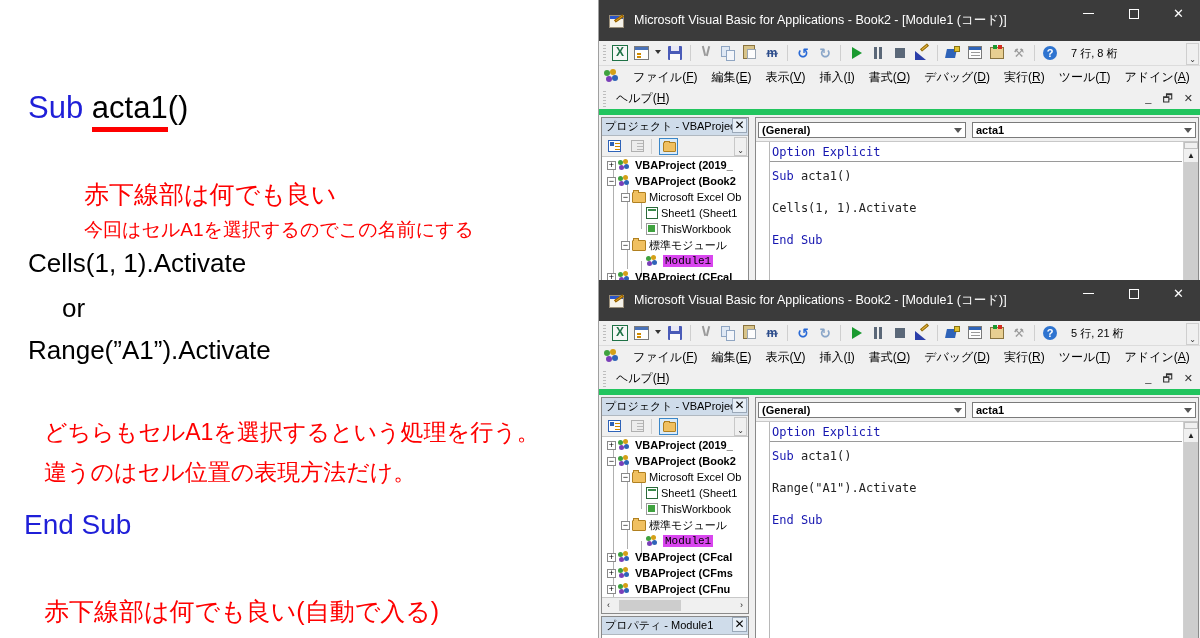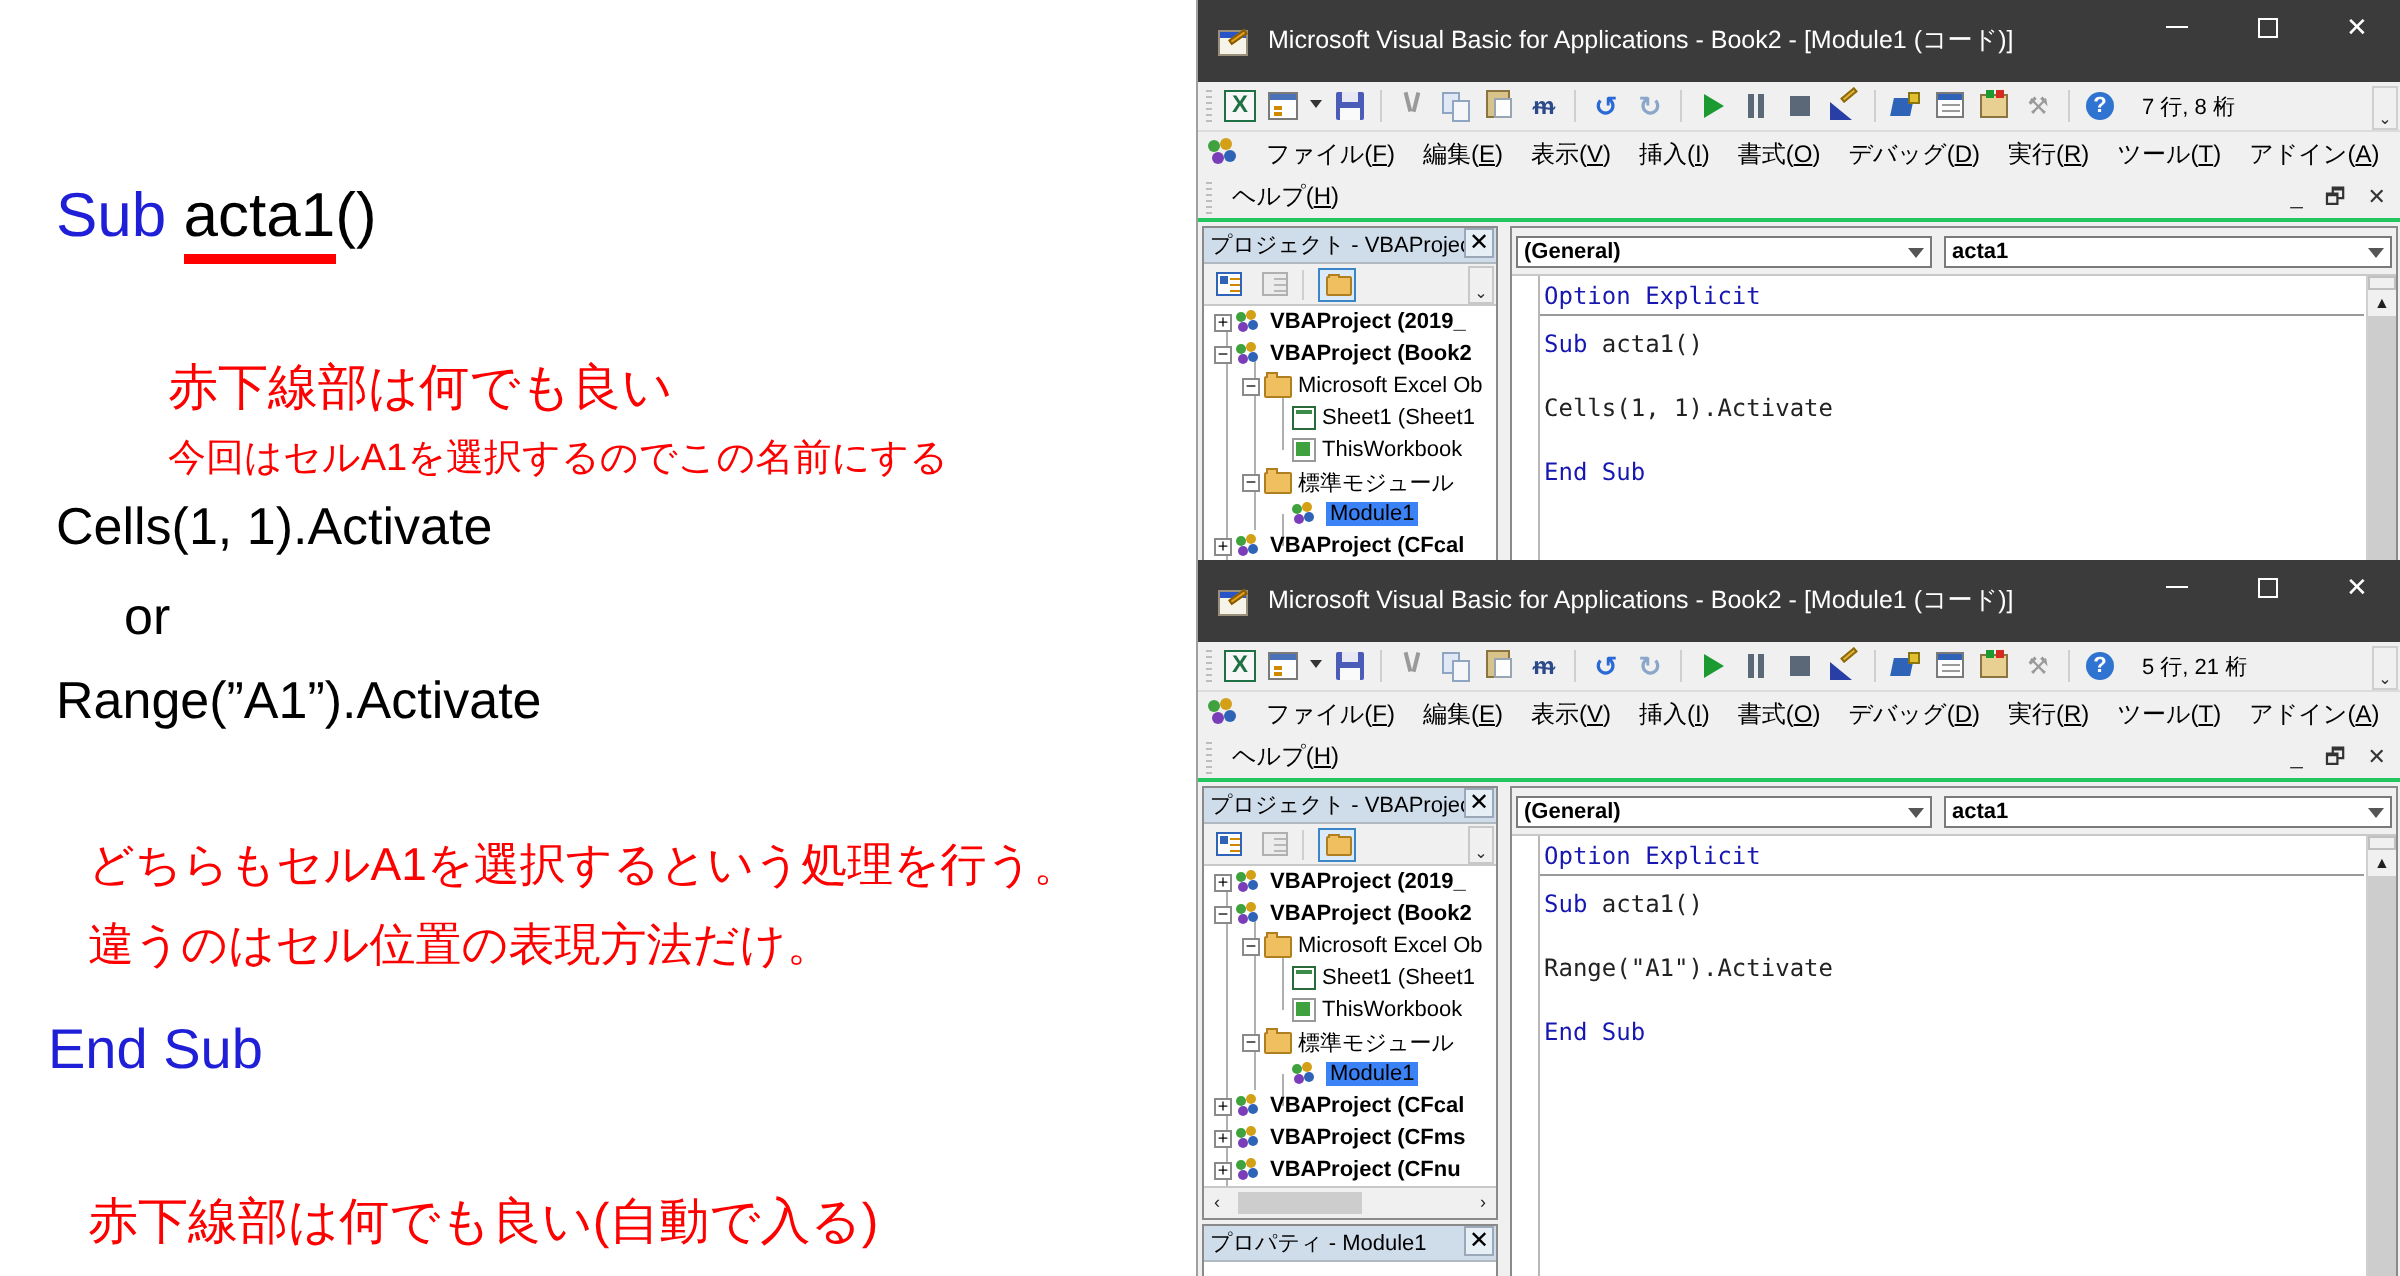--- a/index.html
+++ b/index.html
@@ -114,21 +114,21 @@
   .menubar{height:22px;background:#f0f0f0;display:flex;align-items:center;position:relative;}
   .m-icon{width:18px;height:16px;margin-left:5px;margin-right:4px;position:relative;flex:none;}
   .m-icon i{position:absolute;width:6px;height:6px;border-radius:50%;}
   .m-icon .a{left:0;top:1px;background:#3fa23f;}
   .m-icon .b{left:6px;top:0px;background:#d4a017;}
   .m-icon .c{left:2px;top:7px;background:#7a3fb8;}
   .m-icon .d{left:8px;top:6px;background:#2f63b8;}
   .mi{font-size:12px;color:#000;padding:2px 7px;white-space:nowrap;}
   .mi u{text-decoration:underline;}
   .menubar2{height:21px;background:#f0f0f0;display:flex;align-items:center;position:relative;
-            border-bottom:2px solid #22c55e;}
+            border-bottom:6px solid #22c55e;}
   .mdi-btns{position:absolute;right:4px;top:2px;font-size:11px;color:#333;letter-spacing:4px;}
 
   
   .workspace{position:relative;background:#f0f0f0;}
   .w1 .workspace{height:187px;}
   .w2 .workspace{height:265px;}
 
   
   .proj{position:absolute;left:2px;top:2px;width:148px;bottom:0;background:#f0f0f0;
         border:1px solid #8a8a8a;box-sizing:border-box;display:flex;flex-direction:column;}
@@ -164,21 +164,21 @@
   .ic-vbaproj .d{left:6px;top:5px;background:#2f63b8;}
   .ic-folder{width:14px;height:11px;background:#f0c060;border:1px solid #b08020;box-sizing:border-box;
              border-radius:1px;flex:none;margin-right:3px;position:relative;}
   .ic-folder:before{content:"";position:absolute;left:0;top:-3px;width:6px;height:3px;background:#f0c060;
              border:1px solid #b08020;border-bottom:none;box-sizing:border-box;}
   .ic-sheet{width:12px;height:12px;background:#fff;border:1px solid #2a6a3a;box-sizing:border-box;flex:none;margin-right:3px;position:relative;}
   .ic-sheet:before{content:"";position:absolute;left:1px;top:1px;right:1px;height:2px;background:#3a8a4a;}
   .ic-book{width:12px;height:12px;position:relative;flex:none;margin-right:3px;background:#fff;border:1px solid #9a9a9a;box-sizing:border-box;}
   .ic-book:before{content:"";position:absolute;left:1px;top:1px;width:7px;height:7px;background:#3fa23f;}
   .bold{font-weight:bold;}
-  .selbg{background:#3b82f6;padding:0 2px;}
+  .selbg{background:#d946ef;padding:0 2px;font-family:Liberation Mono, monospace;}
   .tline{position:absolute;background:#b0b0b0;}
   .tree-hscroll{height:15px;background:#f0f0f0;border-top:1px solid #c8c8c8;display:flex;
                 align-items:center;position:relative;flex:none;}
   .hs-arrow{width:13px;height:13px;font-size:9px;line-height:13px;text-align:center;color:#222;}
   .hs-track{flex:1;height:13px;background:#f0f0f0;position:relative;}
   .hs-thumb{position:absolute;left:4px;top:1px;width:62px;height:11px;background:#cdcdcd;}
 
   
   .props{position:absolute;left:2px;bottom:0;width:148px;height:44px;border:1px solid #8a8a8a;
          box-sizing:border-box;background:#fff;}

